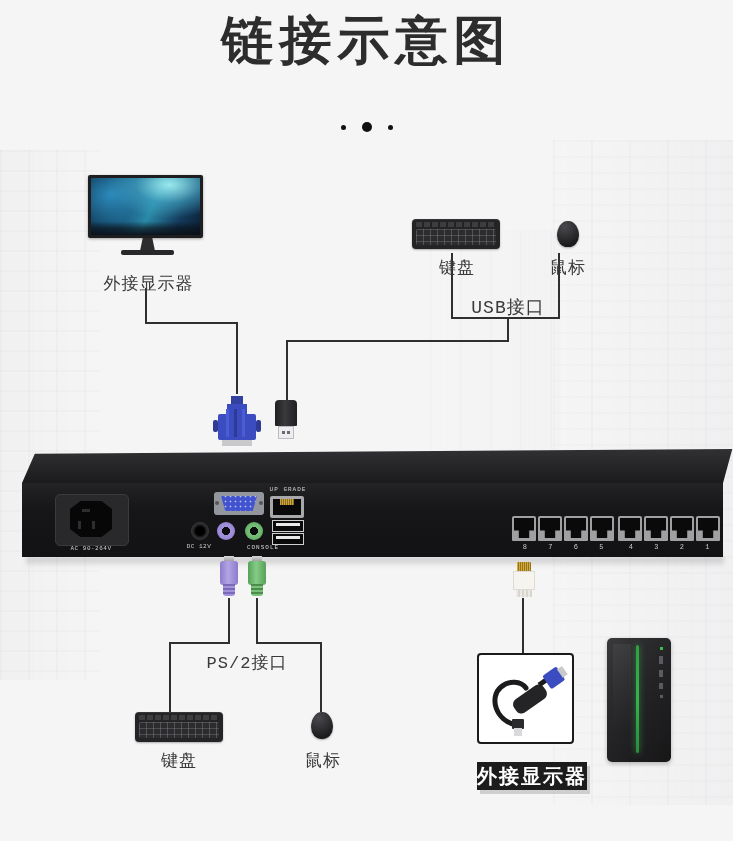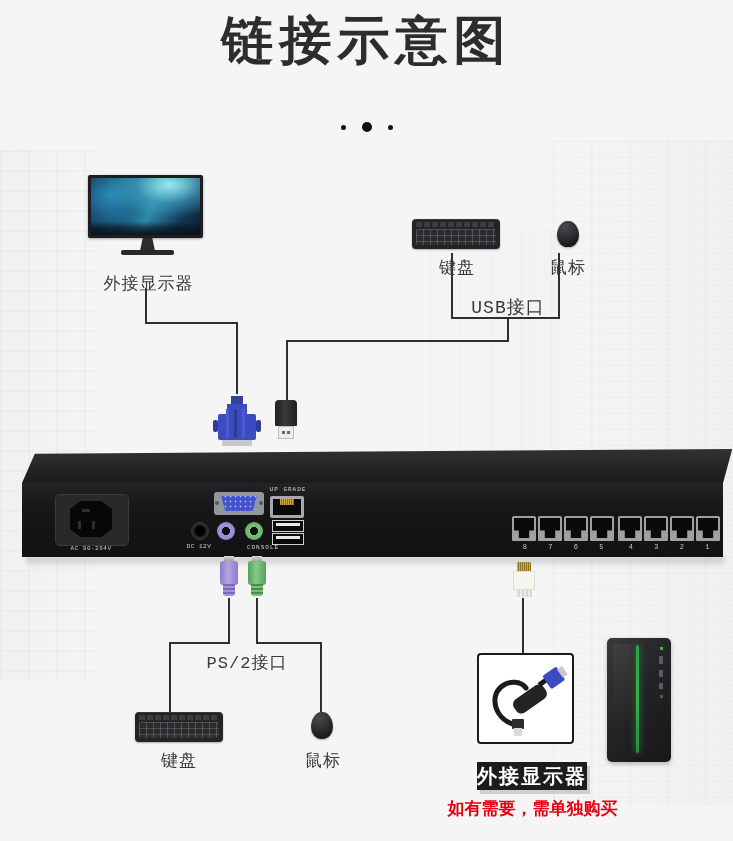--- a/index.html
+++ b/index.html
@@ -302,21 +302,20 @@
       <path d="M60,30 L70,23" stroke="#1b1b1d" stroke-width="5"></path>
       <g transform="rotate(-35 76 22)">
         <rect x="66" y="14" width="17" height="16" rx="2" fill="#3b4bc0"></rect>
         <rect x="82" y="17" width="6" height="10" fill="#c9c9cc"></rect>
       </g>
       <rect x="33" y="64" width="12" height="10" rx="1" fill="#2b2b2d"></rect>
       <rect x="35" y="73" width="8" height="8" fill="#d9d9dc"></rect>
     </svg>
   </div>
   <div class="abs module-bar">外接显示器</div>
-  <div class="abs note">如有需要，需单独购买</div>
 
   <div class="abs tower">
     <div class="tw-facet"></div>
     <div class="tw-stripe"></div>
     <div class="tw-ports">
       <i style="width:3px;height:3px;background:#3bbf4a;"></i>
       <i style="width:4px;height:8px;"></i>
       <i style="width:4px;height:7px;"></i>
       <i style="width:4px;height:6px;"></i>
       <i style="width:3px;height:3px;"></i>

